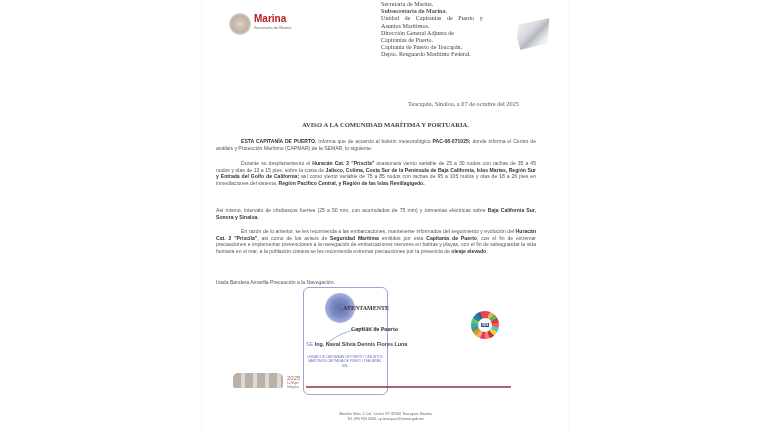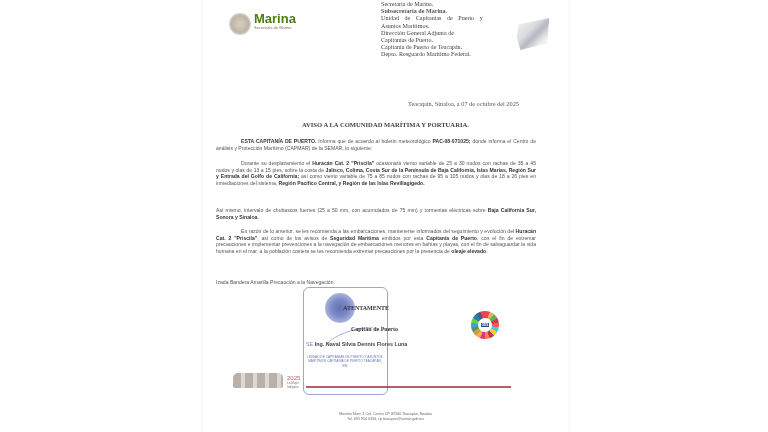--- a/index.html
+++ b/index.html
@@ -10,21 +10,21 @@
   .page {
     position:absolute; left:203px; top:0; width:365px; height:432px;
     background:#fff; box-shadow: -2px 0 3px rgba(0,0,0,0.03), 2px 0 3px rgba(0,0,0,0.03);
   }
   .abs { position:absolute; }
   .logo-seal {
     left:26px; top:13px; width:22px; height:22px; border-radius:50%;
     background: radial-gradient(circle at 50% 50%, #d8d0c4 0%, #bfb4a4 55%, #e6e0d6 75%, #fff 100%);
   }
   .logo-text { left:51px; top:12px; }
-  .logo-title { font-family:"Liberation Sans", sans-serif; font-weight:bold; font-size:13px; color:#4d7c0f; line-height:13px; }
+  .logo-title { font-family:"Liberation Sans", sans-serif; font-weight:bold; font-size:10px; color:#b91c1c; line-height:13px; }
   .logo-sub { font-family:"Liberation Sans", sans-serif; font-size:4px; color:#7a6a5a; line-height:5px; }
   .header-lines { left:178px; top:1px; font-size:6.1px; line-height:7.2px; color:#444; width:150px; }
   .header-lines div { white-space:nowrap; }
   .flag-icon {
     left:312px; top:18px; width:36px; height:32px;
     background: linear-gradient(135deg, #f4f4f4 0%, #cfcfd4 40%, #9aa0ac 55%, #e8e8ea 75%, #fff 100%);
     clip-path: polygon(10% 20%, 95% 0%, 90% 80%, 15% 100%, 5% 60%);
     opacity:0.75;
   }
   .date { left:205px; top:100px; font-size:6.3px; color:#555; white-space:nowrap; }

